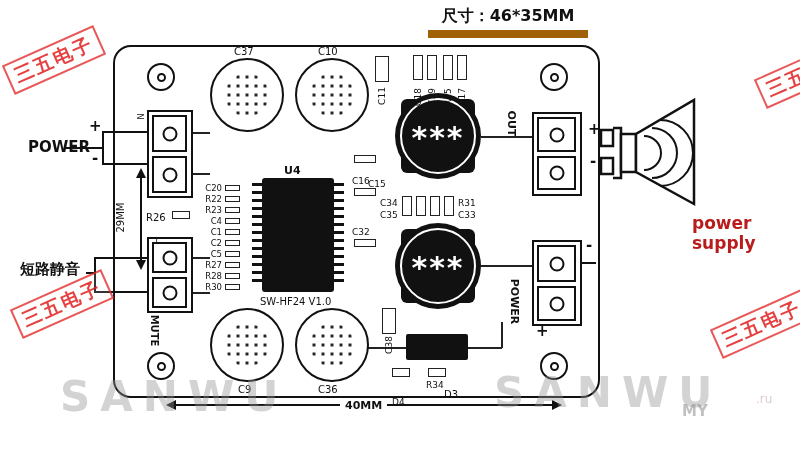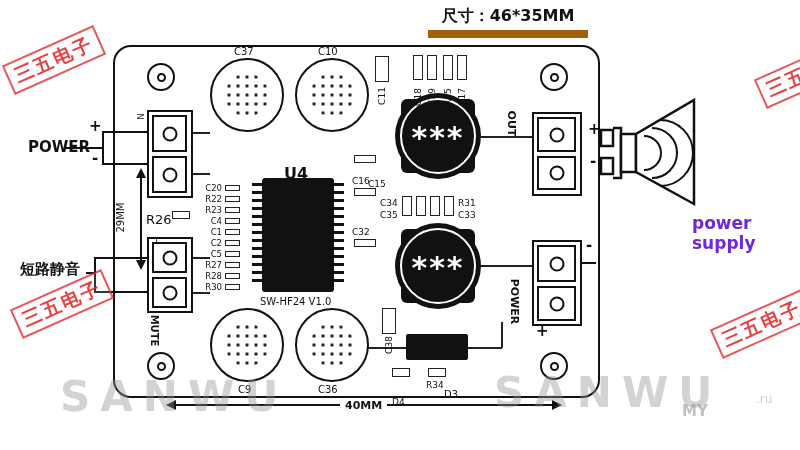--- a/index.html
+++ b/index.html
@@ -88,21 +88,21 @@
   </div>
   <div class="padsq" style="left:401px;top:229px;"></div>
   <div class="ind" style="left:395px;top:223px;">
     <div class="ring"></div>
     <div class="stars">***</div>
   </div>
 
   <div class="abs" style="left:252px;top:183px;width:10px;height:104px;background:repeating-linear-gradient(to bottom,#111 0 3px,transparent 3px 8px);"></div>
   <div class="abs" style="left:334px;top:183px;width:10px;height:104px;background:repeating-linear-gradient(to bottom,#111 0 3px,transparent 3px 8px);"></div>
   <div class="abs" style="left:262px;top:178px;width:72px;height:114px;background:#111;border-radius:3px;"></div>
-  <span class="lbl" style="left:284px;top:164px;font-weight:bold;font-size:16px;">U4</span>
+  <span class="lbl" style="left:284px;top:164px;font-weight:bold;font-size:11px;">U4</span>
   <span class="lbl" style="left:260px;top:296px;font-size:10px;">SW-HF24 V1.0</span>
 
   <div class="abs" style="left:196px;top:182px;">
     <div class="row">
         <span class="rlbl">C20</span>
         <span class="rrect"></span>
       </div>
     <div class="row">
         <span class="rlbl">R22</span>
         <span class="rrect"></span>
@@ -134,21 +134,21 @@
     <div class="row">
         <span class="rlbl">R28</span>
         <span class="rrect"></span>
       </div>
     <div class="row">
         <span class="rlbl">R30</span>
         <span class="rrect"></span>
       </div>
   </div>
 
-  <span class="lbl" style="left:146px;top:212px;font-size:13px;text-align:right;">R26</span>
+  <span class="lbl" style="left:146px;top:212px;font-size:10px;text-align:right;">R26</span>
   <span class="comp" style="left:172px;top:211px;width:18px;height:8px;"></span>
 
   <span class="comp" style="left:375px;top:56px;width:14px;height:26px;"></span>
   <span class="lbl vccw" style="left:370px;top:91px;width:24px;text-align:center;font-size:9px;">C11</span>
   <span class="comp" style="left:413px;top:55px;width:10px;height:25px;"></span>
   <span class="comp" style="left:427px;top:55px;width:10px;height:25px;"></span>
   <span class="comp" style="left:443px;top:55px;width:10px;height:25px;"></span>
   <span class="comp" style="left:457px;top:55px;width:10px;height:25px;"></span>
   <span class="lbl vccw" style="left:406px;top:92px;width:24px;text-align:center;font-size:9px;">C18</span>
   <span class="lbl vccw" style="left:420px;top:92px;width:24px;text-align:center;font-size:9px;">C19</span>
@@ -238,21 +238,21 @@
       <path d="M15 36 H23 V86 H15" fill="none"></path>
       <rect x="23" y="42" width="15" height="38"></rect>
       <path d="M38 42 L38 80 L96 112 L96 8 Z"></path>
     </g>
     <g stroke="#111" stroke-width="2" fill="none">
       <path d="M46 44 a16 16 0 0 1 0 34"></path>
       <path d="M54 36 a24 24 0 0 1 0 50"></path>
       <path d="M62 28 a32 32 0 0 1 0 66"></path>
     </g>
   </svg>
-  <span class="abs" style="left:692px;top:213px;color:#6d28d9;font-size:17px;font-weight:bold;">power supply</span>
+  <span class="abs" style="left:692px;top:213px;color:#b91c1c;font-size:17px;font-weight:bold;">power supply</span>
 
   <div class="tblock" style="left:532px;top:240px;width:50px;height:86px;">
     <div class="tsq" style="left:3px;top:3px;width:39px;height:37px;">
         <i></i>
       </div>
     <div class="tsq" style="left:3px;top:44px;width:39px;height:35px;">
         <i></i>
       </div>
   </div>
   <span class="lbl vcw" style="left:490px;top:295px;width:48px;text-align:center;font-size:11px;font-weight:bold;">POWER</span>

